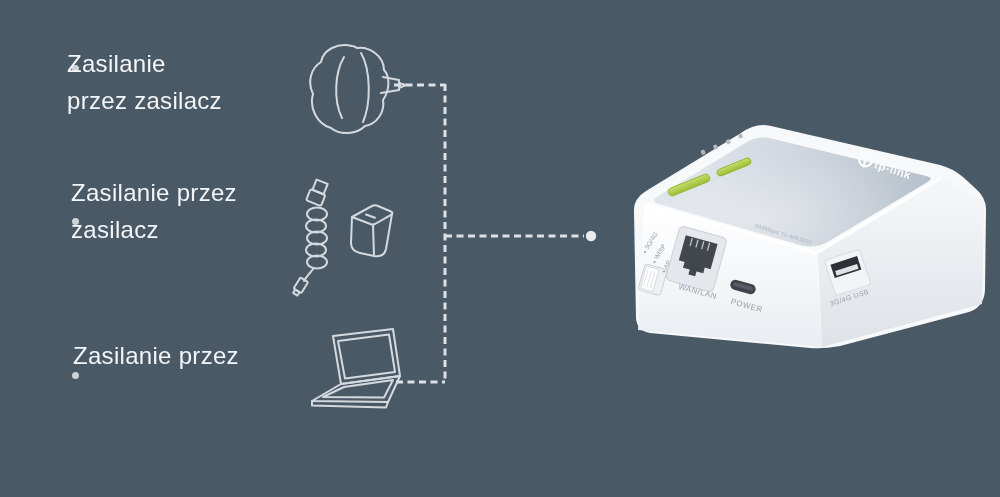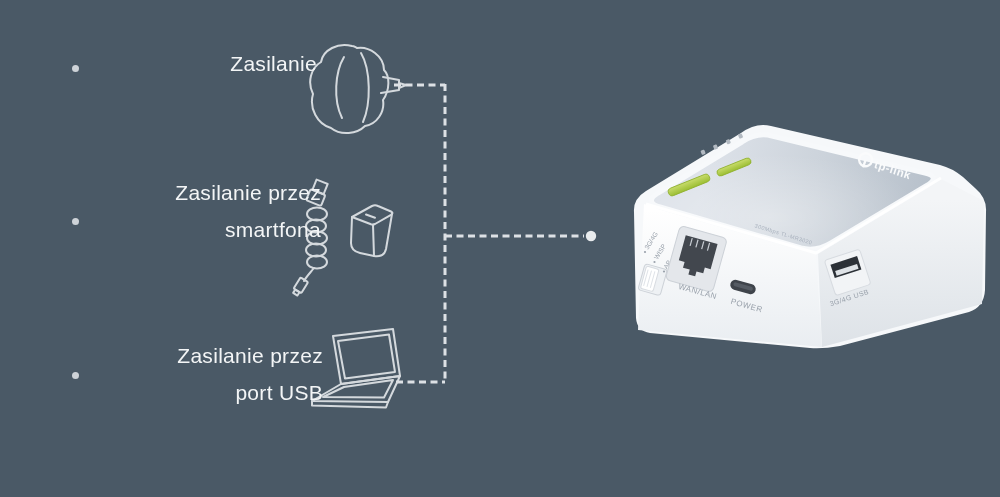--- a/index.html
+++ b/index.html
@@ -3,22 +3,22 @@
 <meta charset="utf-8">
 <style>
   html,body{margin:0;padding:0;background:#4a5966;}
   .canvas{
     position:relative;width:1000px;height:497px;overflow:hidden;
     background:#4a5966;
     font-family:"Liberation Sans", sans-serif;
   }
   .scene{position:absolute;left:0;top:0;width:1000px;height:497px;}
   .callout{
-    position:absolute;width:250px;text-align:right;
-    color:#f3f5f6;font-size:21px;line-height:37px;font-weight:400;
+    position:absolute;width:250px;text-align:left;
+    color:#f3f5f6;font-size:24px;line-height:37px;font-weight:400;
     letter-spacing:.3px;
   }
   .bullet{
     position:absolute;width:7px;height:7px;border-radius:50%;
     background:#ced3d8;
   }
 </style>
 </head>
 <body>
 
@@ -184,27 +184,27 @@
         <rect x="833.5" y="260" width="28" height="14" fill="#2c3137"></rect>
         <rect x="836" y="267.5" width="23" height="5" fill="#dfe3e7"></rect>
       </g>
       <text x="850" y="300" font-size="7" fill="#98a0aa" text-anchor="middle" letter-spacing="0.4" transform="rotate(-18 850 300)">3G/4G USB</text>
     </g>
   </svg>
 
   <span class="bullet" style="left:72px;top:65px"></span>
   <div class="callout" style="left:67px;top:45px">
     <div>Zasilanie</div>
+    <div>przez zasilacz</div>
   </div>
 
   <span class="bullet" style="left:72px;top:218px"></span>
   <div class="callout" style="left:71px;top:174px">
     <div>Zasilanie przez</div>
-    <div>smartfona</div>
+    <div>zasilacz</div>
   </div>
 
   <span class="bullet" style="left:72px;top:372px"></span>
   <div class="callout" style="left:73px;top:337px">
     <div>Zasilanie przez</div>
-    <div>port USB</div>
   </div>
 
 </div>
 
 </body></html>

